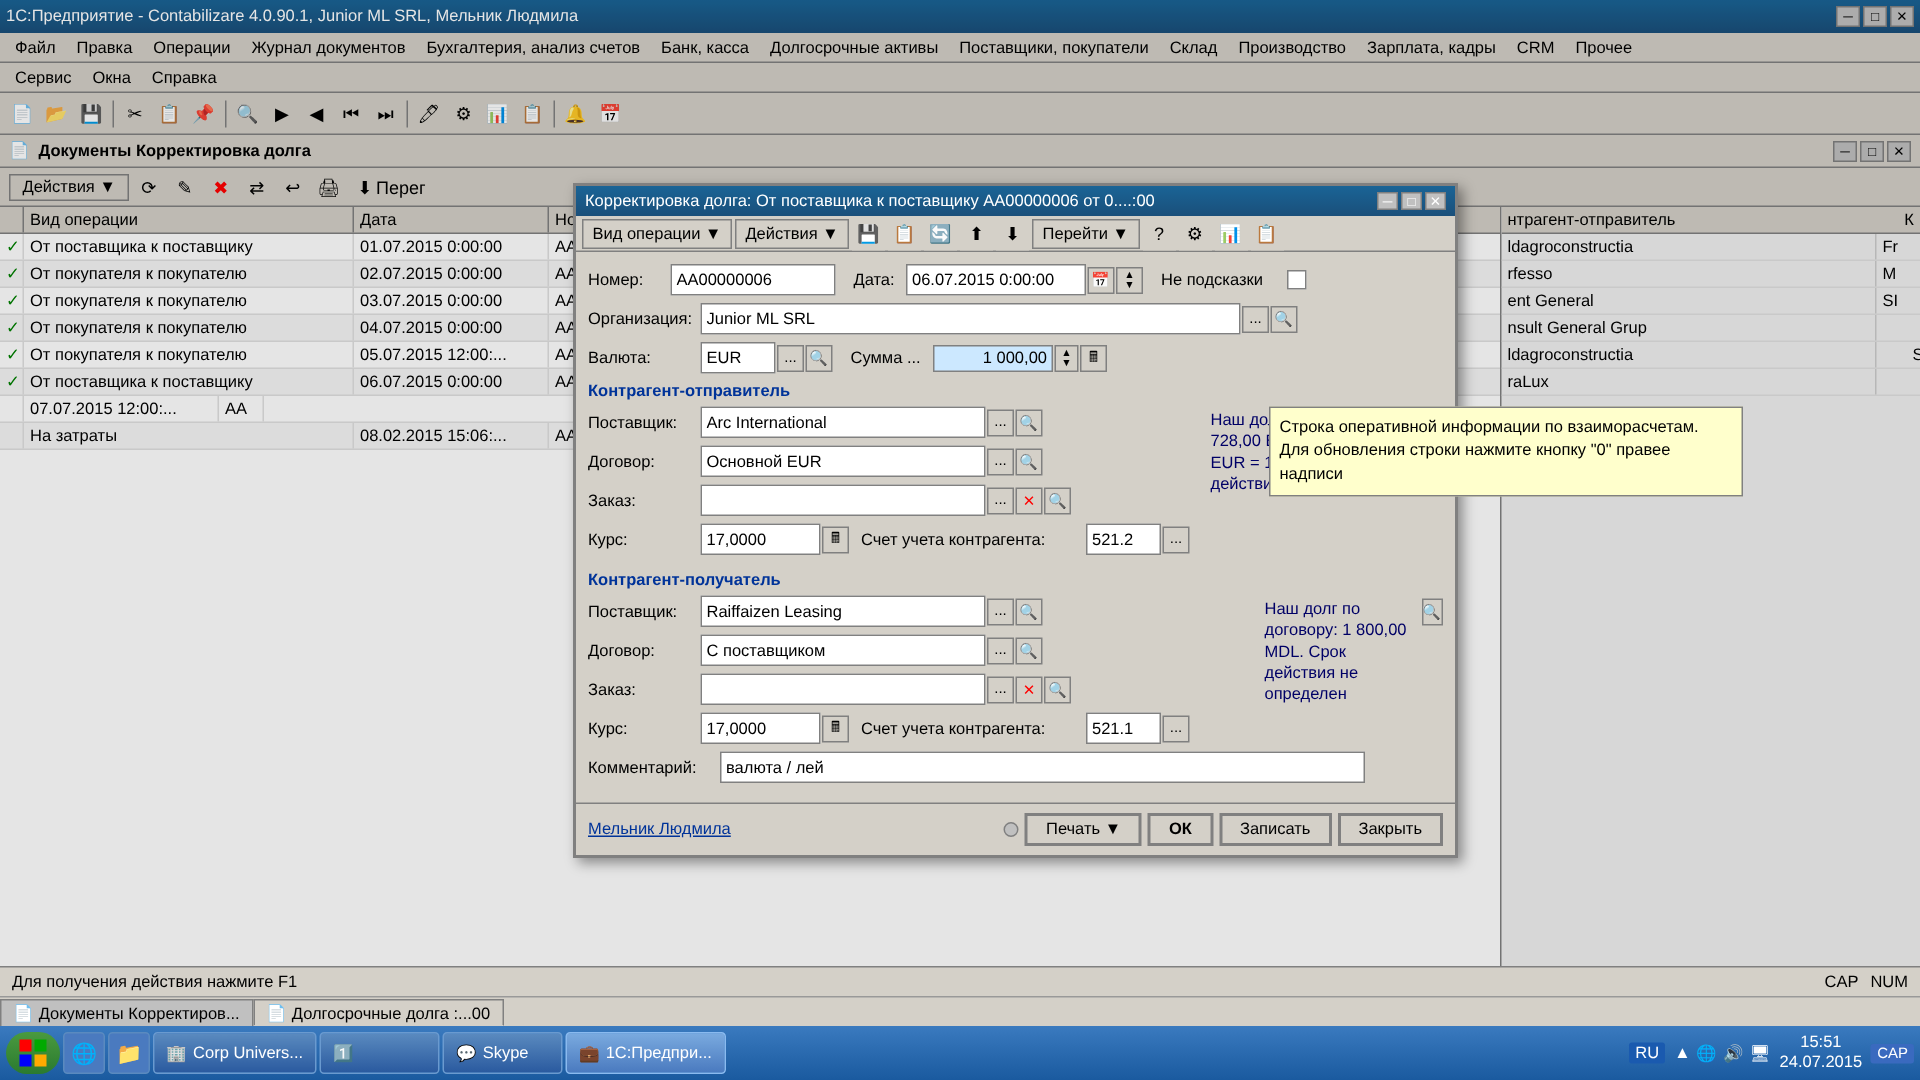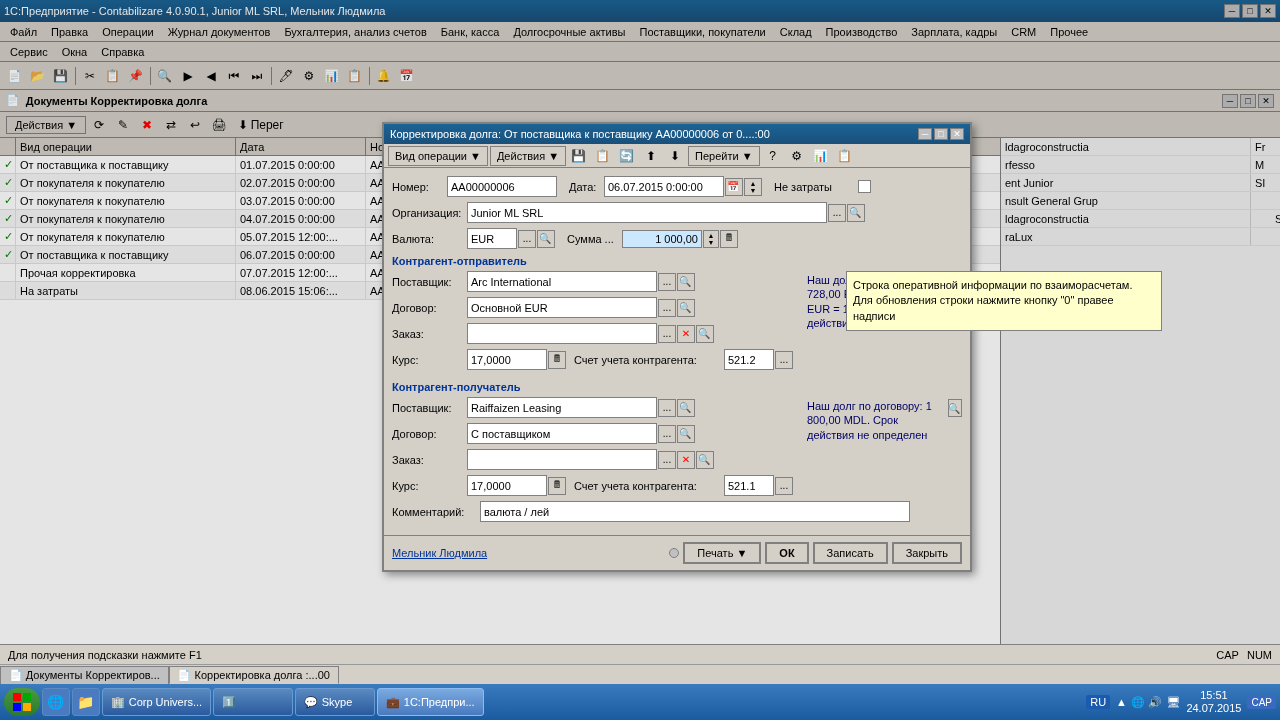--- a/index.html
+++ b/index.html
@@ -194,45 +194,48 @@
       <div class="list-cell" style="width:30px;">AA</div>
     </div>
         <div class="list-row">
       <div class="list-cell" style="width:16px; color:green;">✓</div>
       <div class="list-cell" style="width:220px;">От поставщика к поставщику</div>
       <div class="list-cell" style="width:130px;">06.07.2015 0:00:00</div>
       <div class="list-cell" style="width:30px;">AA</div>
     </div>
         <div class="list-row">
       <div class="list-cell" style="width:16px; color:gray;"></div>
-      <div class="list-cell" style="width:220px;">Прочая корректировка</div>
       <div class="list-cell" style="width:130px;">07.07.2015 12:00:...</div>
       <div class="list-cell" style="width:30px;">AA</div>
     </div>
         <div class="list-row">
       <div class="list-cell" style="width:16px; color:gray;"></div>
       <div class="list-cell" style="width:220px;">На затраты</div>
-      <div class="list-cell" style="width:130px;">08.06.2015 15:06:...</div>
+      <div class="list-cell" style="width:130px;">08.02.2015 15:06:...</div>
       <div class="list-cell" style="width:30px;">AA</div>
     </div>
       </div>
   </div>
 
   <div class="right-panel">
+    <div class="right-panel-header">
+      <span>нтрагент-отправитель</span>
+      <span style="margin-left:auto;">К</span>
+    </div>
     <div id="right-rows">
         <div class="right-row">
       <div class="right-cell" style="flex:1;">ldagroconstructia</div>
       <div class="right-cell" style="width:30px; border-left:1px solid #ccc;">Fr</div>
     </div>
         <div class="right-row">
       <div class="right-cell" style="flex:1;">rfesso</div>
       <div class="right-cell" style="width:30px; border-left:1px solid #ccc;">M</div>
     </div>
         <div class="right-row">
-      <div class="right-cell" style="flex:1;">ent Junior</div>
+      <div class="right-cell" style="flex:1;">ent General</div>
       <div class="right-cell" style="width:30px; border-left:1px solid #ccc;">SI</div>
     </div>
         <div class="right-row">
       <div class="right-cell" style="flex:1;">nsult General Grup</div>
       <div class="right-cell" style="width:30px; border-left:1px solid #ccc;"></div>
     </div>
         <div class="right-row">
       <div class="right-cell" style="flex:1;">ldagroconstructia</div>
       <div class="right-cell" style="width:30px; border-left:1px solid #ccc;padding-left:24px;">So</div>
     </div>
@@ -280,21 +283,21 @@
         <input class="form-input" style="width: 110px;" value="АА00000006">
         <span class="form-label" style="margin-left:12px; min-width:35px;">Дата:</span>
         <div class="input-group">
           <input class="form-input" style="width: 120px;" value="06.07.2015 0:00:00">
           <div class="input-btn">📅</div>
           <div class="input-btn" style="display:flex;flex-direction:column;font-size:7px;gap:0;">
             <span>▲</span>
               <span>▼</span>
           </div>
         </div>
-        <span class="form-label" style="margin-left:12px; min-width:80px;">Не затраты</span>
+        <span class="form-label" style="margin-left:12px; min-width:80px;">Не подсказки</span>
         <div class="checkbox"></div>
       </div>
 
       <div class="form-row">
         <span class="form-label" style="min-width:75px;">Организация:</span>
         <div class="input-group">
           <input class="form-input" style="width: 360px;" value="Junior ML SRL">
           <div class="input-btn">...</div>
           <div class="search-btn">🔍</div>
         </div>
@@ -409,21 +412,21 @@
               <div class="input-btn">🖩</div>
             </div>
             <span class="form-label" style="margin-left:8px; min-width:150px; font-size:11px;">Счет учета контрагента:</span>
             <div class="input-group">
               <input class="form-input" style="width: 50px;" value="521.1">
               <div class="input-btn">...</div>
             </div>
           </div>
         </div>
         <div style="width:200px;">
-          <div style="display:flex; align-items:flex-start; margin-top:2px;">
+          <div style="display:flex; align-items:flex-start; margin-top:2px;margin-left:36px;">
             <span class="info-text">Наш долг по договору: 1 800,00 MDL. Срок действия не определен</span>
             <div class="search-btn" style="margin-left:2px;">🔍</div>
           </div>
         </div>
       </div>
 
       <div class="form-row">
         <span class="form-label" style="min-width:88px;">Комментарий:</span>
         <input class="form-input" style="width: 430px;" value="валюта / лей">
       </div>
@@ -436,33 +439,33 @@
         <button class="btn-action">Печать ▼</button>
         <button class="btn-action" style="font-weight:bold;">ОК</button>
         <button class="btn-action">Записать</button>
         <button class="btn-action">Закрыть</button>
       </div>
     </div>
   </div>
 </div>
 
 <div style="position:absolute; bottom:56px; left:0; right:0; height:20px; background:#d4d0c8; border-top:1px solid #808080; display:flex; align-items:center; padding:0 8px; font-size:11px; justify-content:space-between;">
-  <span>Для получения подсказки нажмите F1</span>
+  <span>Для получения действия нажмите F1</span>
   <div style="display:flex; gap:8px;">
     <span>CAP</span>
     <span>NUM</span>
   </div>
 </div>
 
 <div style="position:absolute; bottom:36px; left:0; right:0; height:20px; background:#d4d0c8; border-top:1px solid #999; display:flex; align-items:flex-end;">
   <div style="height:18px; background:#c0c0c0; border:1px solid #808080; border-bottom:none; padding:0 8px; font-size:11px; display:flex; align-items:center; cursor:pointer; min-width:150px;margin-top:25px;">
     <span>📄 Документы Корректиров...</span>
   </div>
   <div style="height:18px; background:#d4d0c8; border:1px solid #808080; border-bottom:1px solid #d4d0c8; padding:0 8px; font-size:11px; display:flex; align-items:center; cursor:pointer; min-width:150px; z-index:1;">
-    <span>📄 Корректировка долга :...00</span>
+    <span>📄 Долгосрочные долга :...00</span>
   </div>
 </div>
 
 <div class="taskbar">
   <div class="start-btn">
     <svg width="20" height="20" viewBox="0 0 20 20">
       <rect x="1" y="1" width="8" height="8" fill="#ff0000"></rect>
       <rect x="11" y="1" width="8" height="8" fill="#00aa00"></rect>
       <rect x="1" y="11" width="8" height="8" fill="#0000ff"></rect>
       <rect x="11" y="11" width="8" height="8" fill="#ffaa00"></rect>

